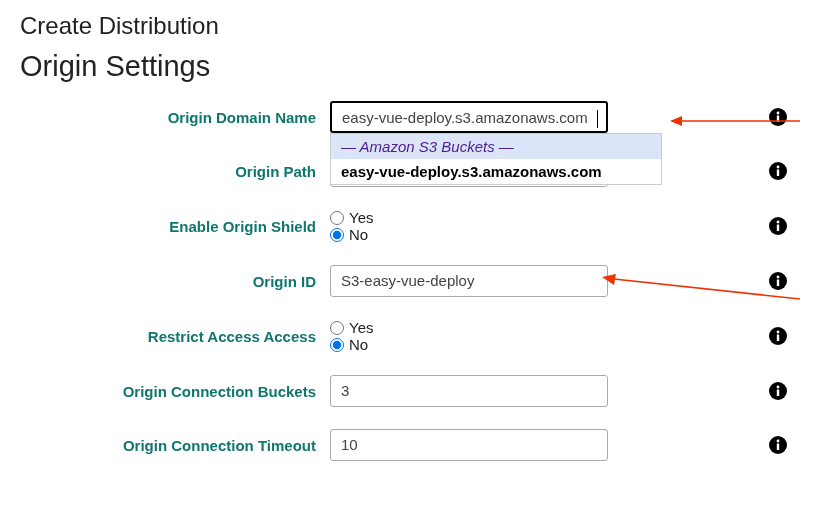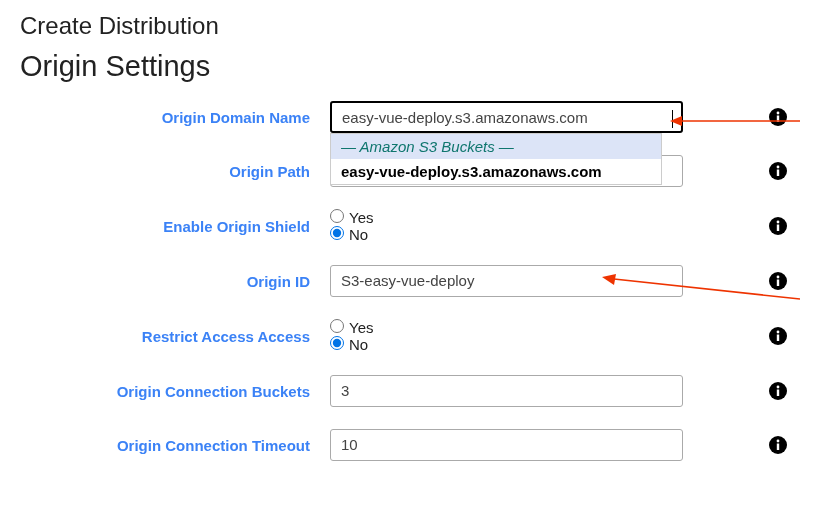--- a/index.html
+++ b/index.html
@@ -26,44 +26,44 @@
       display: flex;
       align-items: center;
       margin-bottom: 22px;
       position: relative;
     }
     .label {
       width: 310px;
       text-align: right;
       font-size: 15px;
       font-weight: 700;
-      color: #3b82f6;
-      padding-right: 20px;
+      color: #0f766e;
+      padding-right: 14px;
       flex-shrink: 0;
     }
     .field {
-      width: 353px;
+      width: 278px;
       position: relative;
     }
     .input-box {
       width: 100%;
       border: 1px solid #aaa;
       border-radius: 3px;
       padding: 6px 10px;
       font-size: 15px;
       color: #444;
       background: #fff;
       height: 32px;
     }
     .input-focused {
       border: 2px solid #000;
     }
     .radios label {
       display: flex;
-      align-items: flex-start;
+      align-items: center;
       font-size: 15px;
       color: #222;
       cursor: pointer;
       margin: 0;
     }
     .radios input[type=radio] {
       margin-right: 5px;
       width: 14px;
       height: 14px;
       accent-color: #0073e6;
@@ -84,21 +84,21 @@
       top: 32px;
       left: 0;
       width: 332px;
       background: #fff;
       border: 1px solid #ccc;
       z-index: 10;
       font-size: 15px;
     }
     .auto-heading {
       background: #dce4f7;
-      color: #0f766e;
+      color: #4c1d95;
       font-style: italic;
       padding: 4px 10px;
     }
     .auto-option {
       padding: 4px 10px;
       font-weight: 700;
       color: #000;
     }
     .arrow {
       position: absolute;

